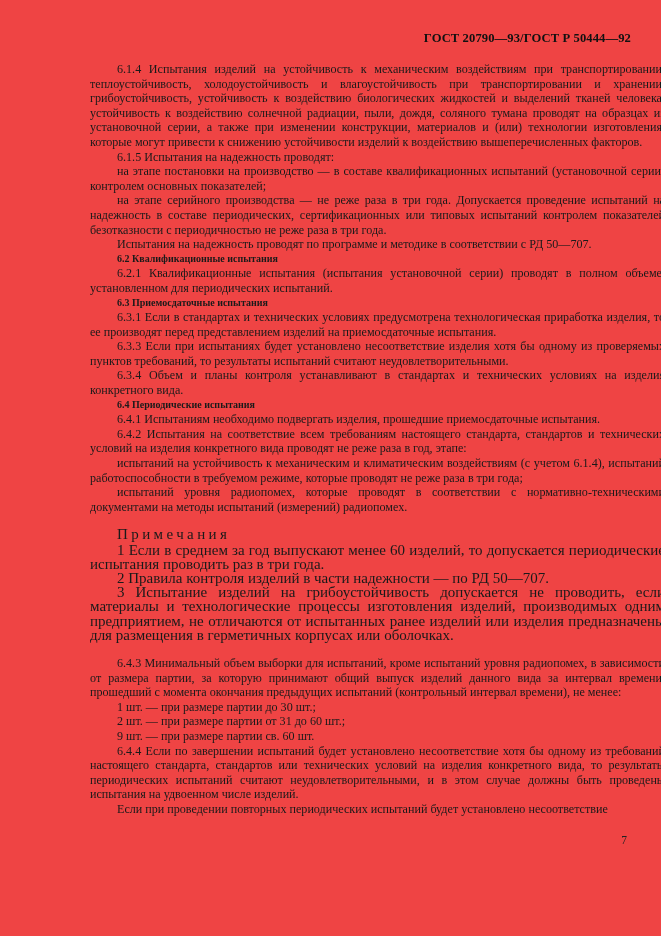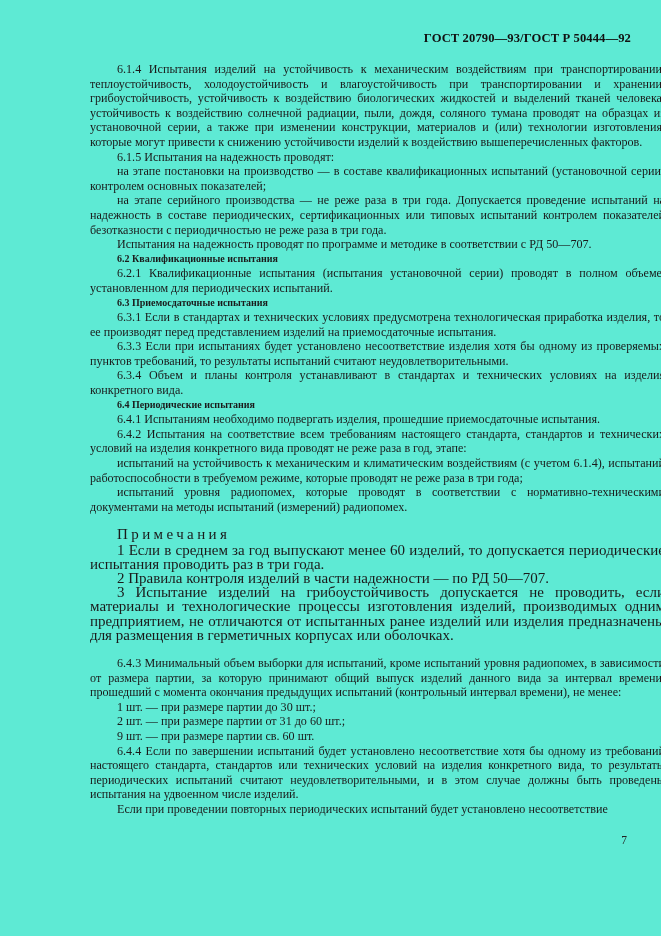--- a/index.html
+++ b/index.html
@@ -1,19 +1,19 @@
 <!DOCTYPE html>
 <html><head>
   <meta charset="utf-8">
   <style>
     html, body { margin: 0; padding: 0; background: #ffffff; }
     body { width: 661px; height: 936px; position: relative; overflow: hidden; }
     .page {
       position: absolute; left: 0; top: 0; width: 661px; height: 936px;
-      background: #5eead4; color: #1a1a1a;
+      background: #ef4444; color: #1a1a1a;
       font-family: "Liberation Serif", "DejaVu Serif", serif;
     }
     .header {
       position: absolute; right: 30px; top: 31px;
       font-weight: bold; font-size: 12.6px; letter-spacing: 0.1px;
       color: #111;
     }
     .body-text {
       position: absolute; left: 74px; width: 575px; top: 62px;
       font-size: 12.1px; line-height: 14.6px; margin-left: 16px;

